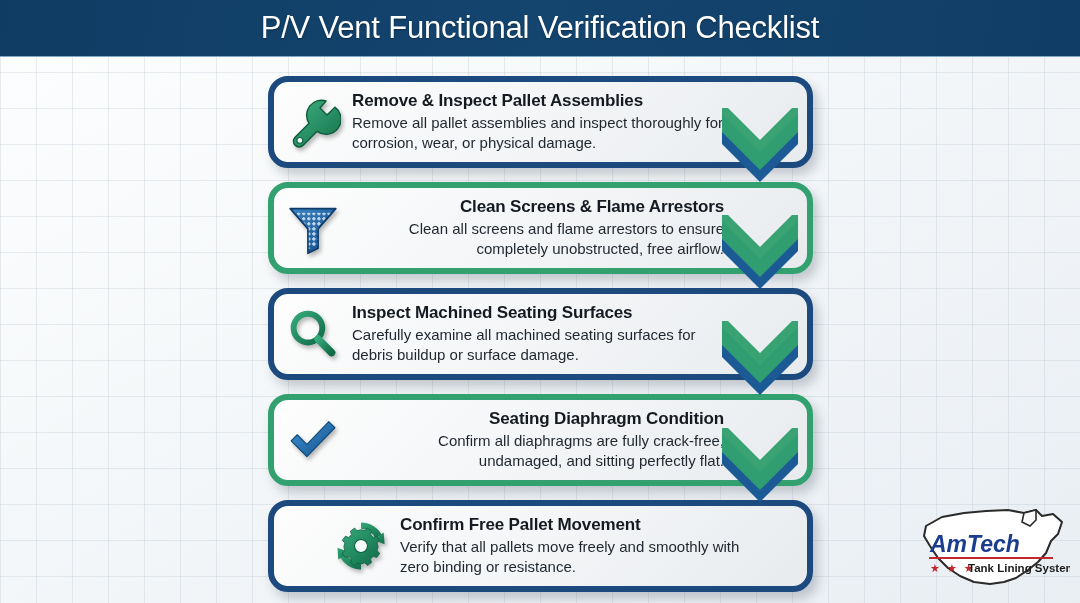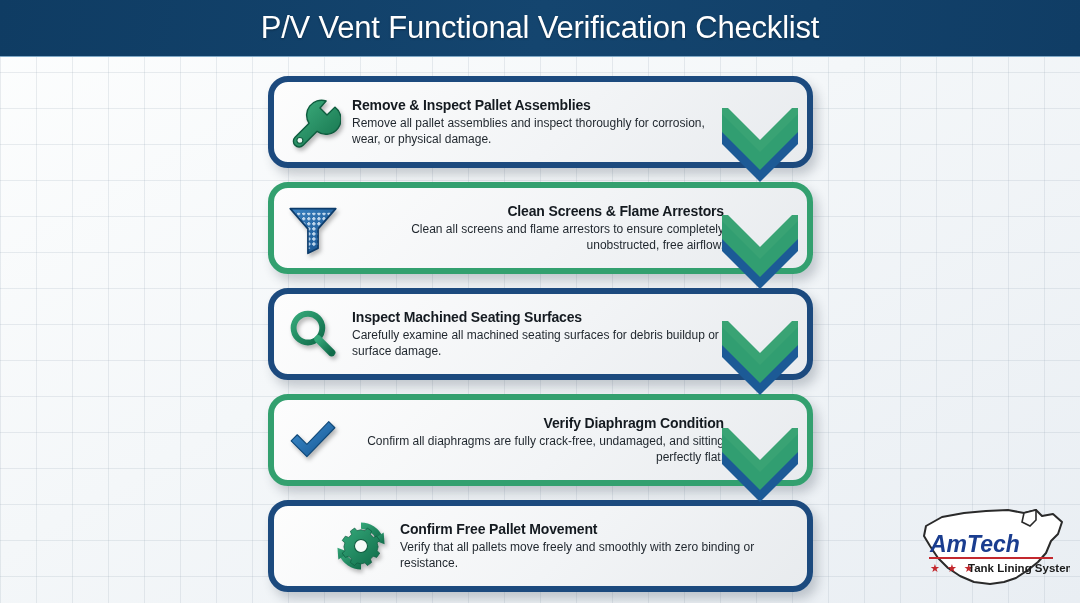--- a/index.html
+++ b/index.html
@@ -37,25 +37,25 @@
     z-index:3;
   }
   .card.green { border-color:#33a06f;text-align:right; }
   .card-icon {
     width:78px; min-width:78px; height:78px;
     display:flex; align-items:center; justify-content:center;
   }
   .card-icon svg { display:block; filter:drop-shadow(2px 3px 2px rgba(0,0,0,0.28)); }
   .card-text { padding-right:14px; }
   .card-title {
-    font-size:14px; font-weight:bold; color:#141a20;
+    font-size:17px; font-weight:bold; color:#141a20;
     letter-spacing:-0.15px; line-height:1.15; margin-bottom:3px;
   }
   .card-desc {
-    font-size:12px; color:#1f262d; line-height:1.32;
+    font-size:15px; color:#1f262d; line-height:1.32;
     max-width:372px;
   }
   
   .arrow { position:absolute; left:714px; width:92px; height:82px; z-index:5; }
   .arrow svg { display:block; }
   
   #logo { position:absolute; left:912px; top:500px; width:158px; height:96px; z-index:4; }
   #logo svg { display:block; }
 </style>
 </head>
@@ -158,21 +158,21 @@
         <defs>
             <linearGradient id="g4" x1="0" y1="0" x2="1" y2="1">
           <stop offset="0" stop-color="#3f8fd0"></stop>
               <stop offset="1" stop-color="#14548f"></stop>
         </linearGradient>
           </defs>
         <path d="M7 33 L14 26 L25 37 L50 11 L57 18 L25 51 Z" fill="url(#g4)" stroke="#0f4878" stroke-width="1.3" stroke-linejoin="round"></path>
       </svg>
     </div>
     <div class="card-text">
-      <div class="card-title">Verify Diaphragm Condition</div>
+      <div class="card-title">Seating Diaphragm Condition</div>
       <div class="card-desc">Confirm all diaphragms are fully crack-free, undamaged, and sitting perfectly flat.</div>
     </div>
   </div>
 
   <div class="card" style="top: 500px; border-color: rgb(28, 74, 126); padding-left: 48px;">
     <div class="card-icon">
       <svg width="58" height="58" viewBox="0 0 64 64">
         <defs>
             <linearGradient id="g5" x1="0" y1="0" x2="1" y2="1">
           <stop offset="0" stop-color="#35a97a"></stop>

